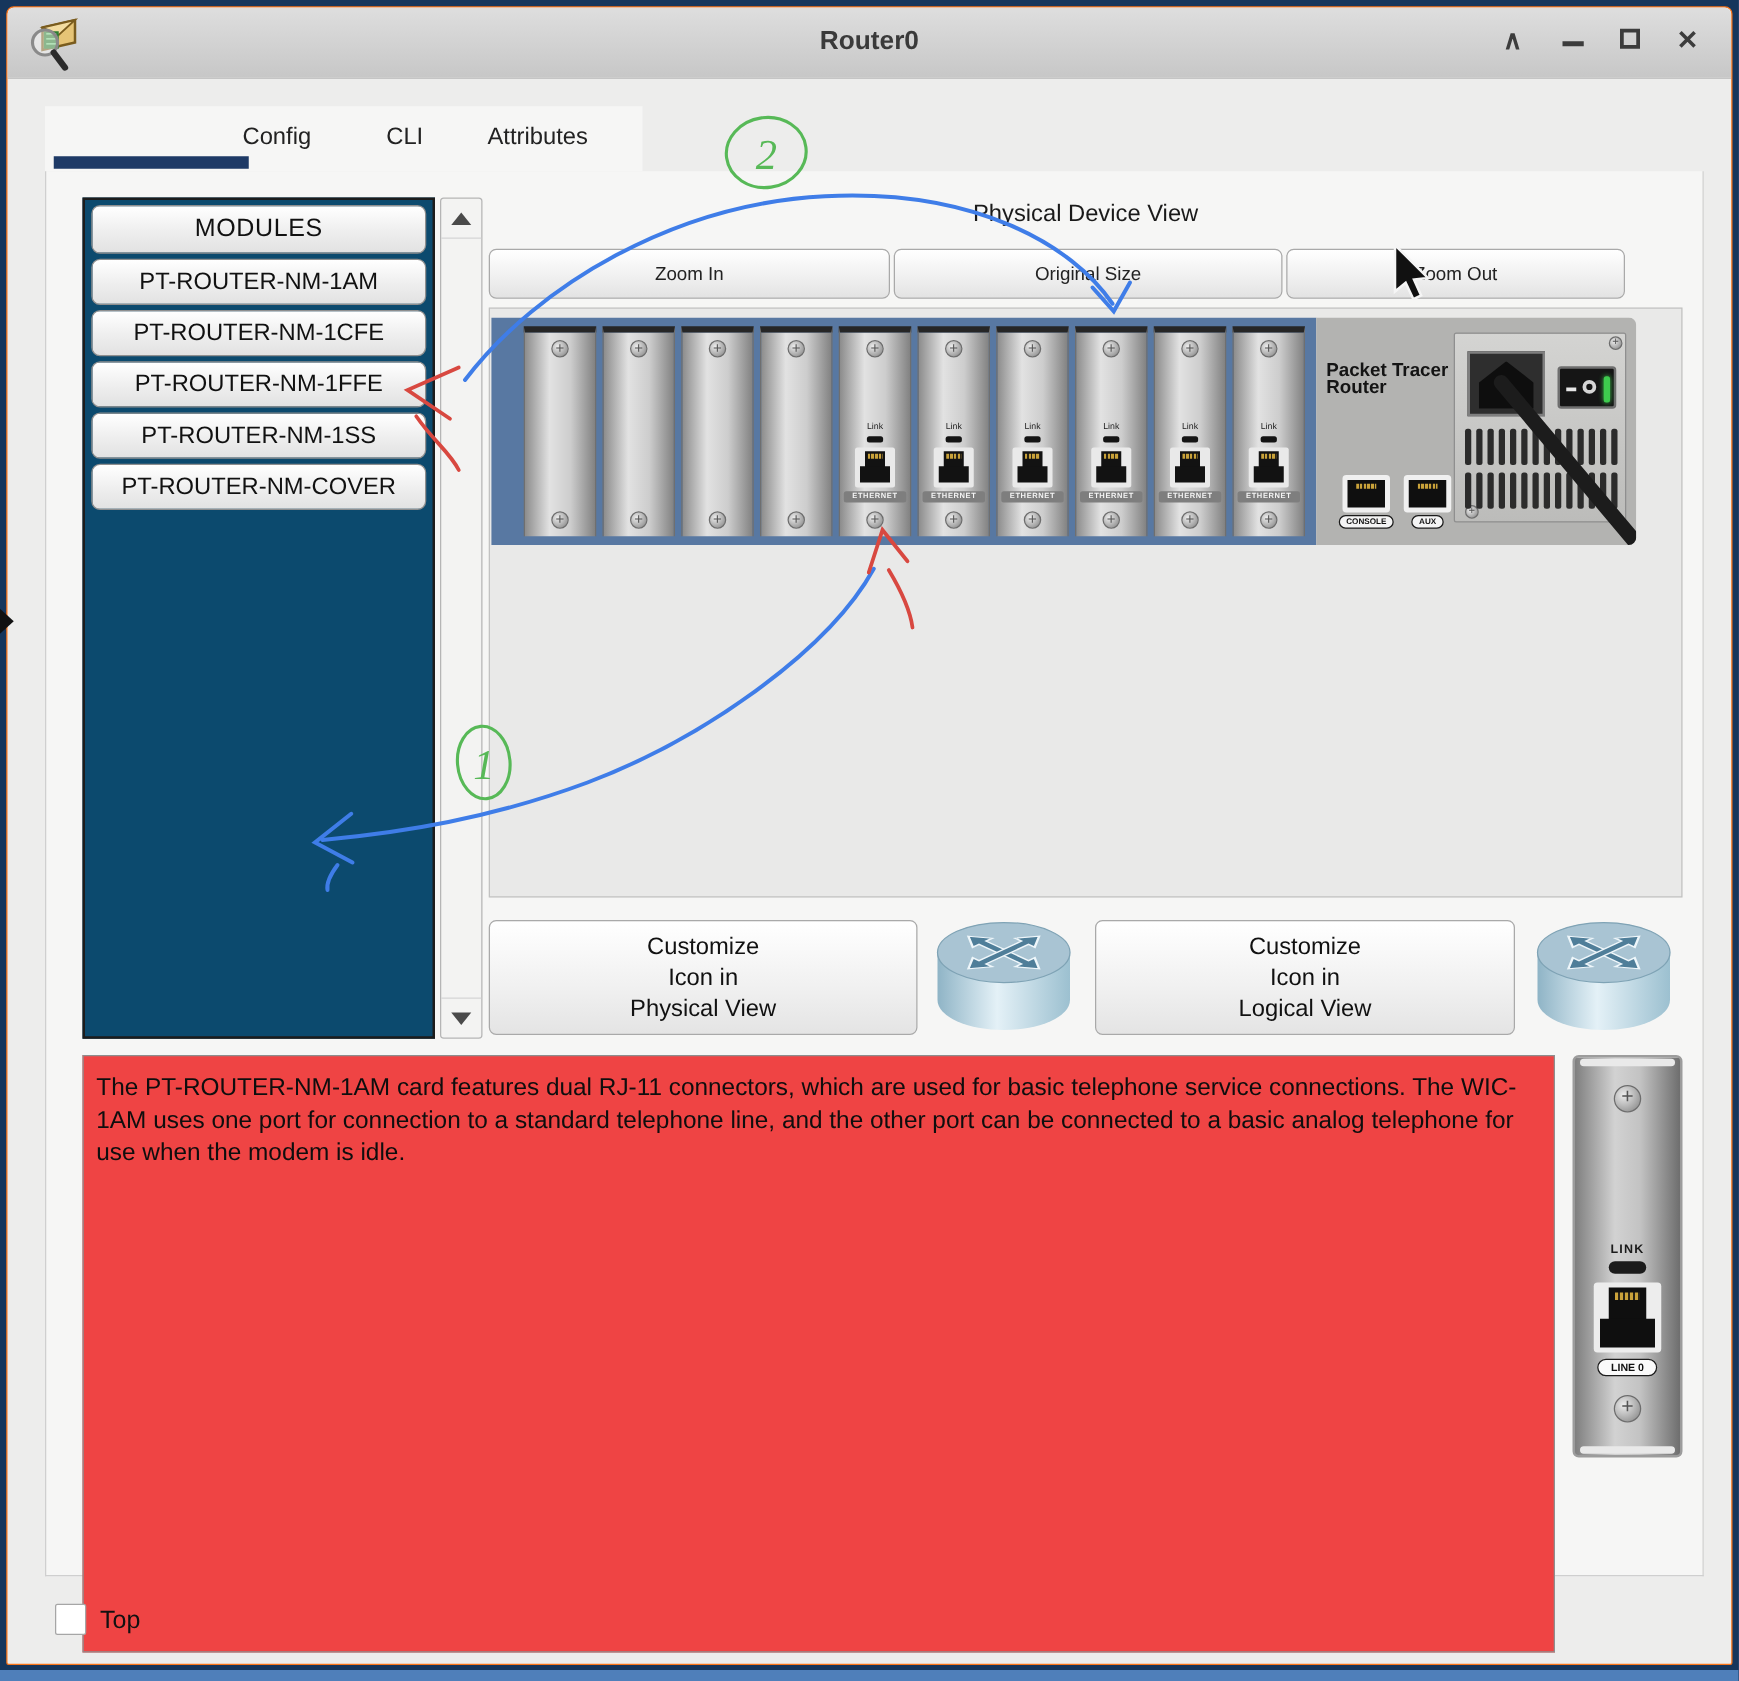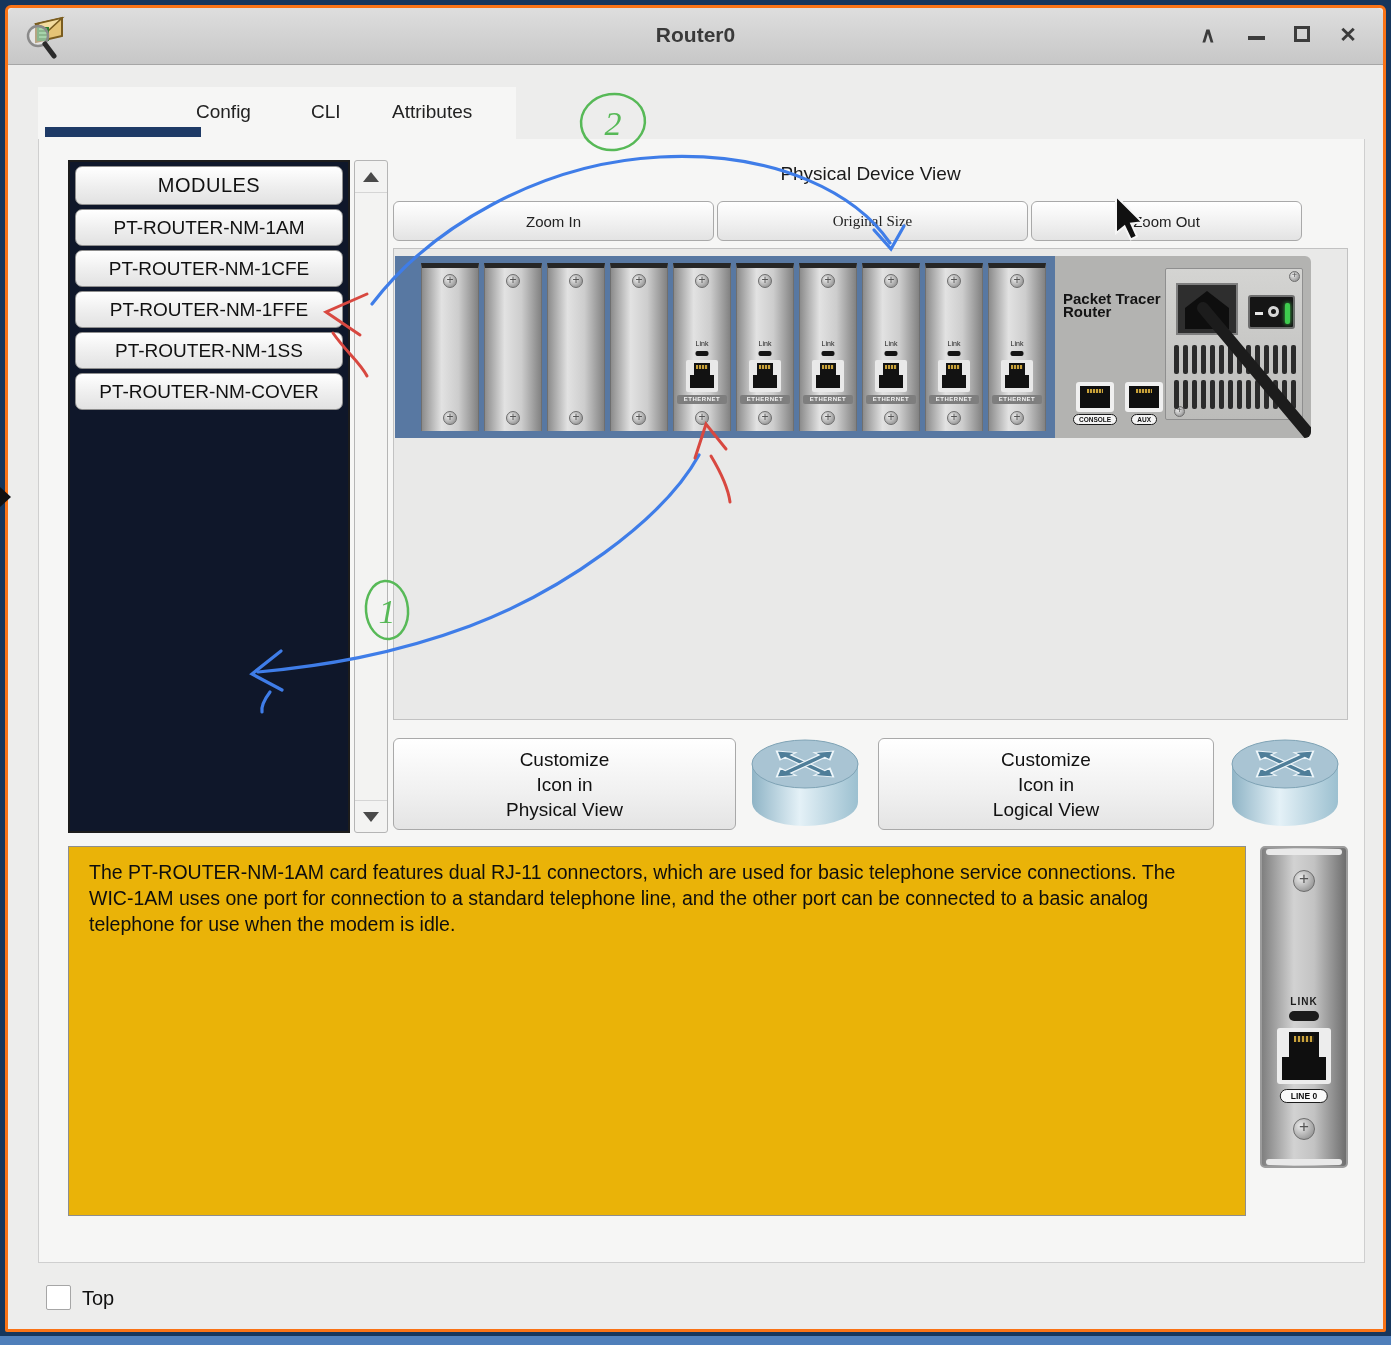--- a/index.html
+++ b/index.html
@@ -2,21 +2,21 @@
 <html><head>
 <meta charset="utf-8">
 <style>
   html,body{margin:0;padding:0;background:#2a4a75;}
   #page{position:relative;width:1391px;height:1345px;font-family:"Liberation Sans",sans-serif;
         background:#16365c;overflow:hidden;}
   #page *{box-sizing:border-box;}
 
   
   #win{position:absolute;left:5px;top:5px;width:1381px;height:1327px;background:#ededec;
-       border:3px solid #f97316;border-radius:6px 6px 2px 2px;}
+       border:1px solid #f97316;border-radius:6px 6px 2px 2px;}
   #titlebar{position:absolute;left:0;top:0;width:100%;height:57px;
        background:linear-gradient(#dedede,#c7c7c7);border-bottom:1px solid #a6a6a6;
        border-radius:6px 6px 0 0;}
   #apptitle{position:absolute;left:0;right:0;top:15px;text-align:center;font-size:21px;
        font-weight:bold;color:#3a3a3a;}
   #appicon{position:absolute;left:16px;top:6px;}
   .winctrl{position:absolute;top:12px;width:30px;height:30px;color:#3c3c3c;font-size:21px;
        font-weight:bold;text-align:center;line-height:30px;cursor:default;}
   #ctl-shade{right:160px;}
   #ctl-min{right:112px;}
@@ -32,21 +32,21 @@
   #tab-config{left:188px;}
   #tab-cli{left:303px;}
   #tab-attributes{left:384px;}
   #tabline{position:absolute;left:37px;top:119px;width:156px;height:10px;background:#1e3a66;}
 
   
   #frame{position:absolute;left:30px;top:131px;width:1327px;height:1124px;background:#f6f6f5;
        border:1px solid #cfcfcf;border-top:none;}
 
   
-  #modpanel{position:absolute;left:60px;top:152px;width:282px;height:673px;background:#0f172a;
+  #modpanel{position:absolute;left:60px;top:152px;width:282px;height:673px;background:#0c4a6e;
        border:2px solid #1c1c1c;display:flex;flex-direction:column;gap:4px;padding:4px 5px;}
   .modbtn{flex:0 0 37px;border:1px solid #8f8f8f;border-radius:7px;
        background:linear-gradient(#ffffff,#eeeeee 55%,#e2e2e2);
        font-size:19px;color:#111;display:flex;align-items:center;justify-content:center;}
   .modhdr{flex:0 0 39px;font-size:20px;letter-spacing:.5px;}
   
   #modscroll{position:absolute;left:346px;top:152px;width:34px;height:673px;background:#f3f3f2;
        border:1px solid #b5b5b5;border-radius:3px;}
   .scrollarrow{position:absolute;left:0;width:100%;height:32px;display:flex;align-items:center;
        justify-content:center;}
@@ -57,21 +57,21 @@
   .tri-down{width:0;height:0;border-left:8px solid transparent;border-right:8px solid transparent;
        border-top:10px solid #4a4a4a;}
 
   
   #pdvtitle{position:absolute;left:385px;top:155px;width:955px;text-align:center;font-size:19px;
        color:#1a1a1a;}
   .zoombtn{position:absolute;top:193px;height:40px;border:1px solid #a9a9a9;border-radius:6px;
        background:linear-gradient(#ffffff,#efefef 60%,#e3e3e3);font-size:15px;color:#222;
        display:flex;align-items:center;justify-content:center;}
   #btn-zoomin{left:385px;width:321px;}
-  #btn-origsize{left:709px;width:311px;font-family:Liberation Serif, serif;}
+  #btn-origsize{left:709px;width:311px;}
   #btn-zoomout{left:1023px;width:271px;}
   #devpanel{position:absolute;left:385px;top:240px;width:955px;height:472px;background:#e9e9e8;
        border:1px solid #c2c2c2;}
 
   
   #chassis{position:absolute;left:387px;top:248px;width:916px;height:182px;overflow:hidden;
        border-radius:0 6px 6px 0;}
   #slotzone{position:absolute;left:0;top:0;width:660px;height:182px;background:#5878a2;
        display:flex;gap:5px;padding:7px 0 7px 26px;}
   .slot{position:relative;flex:0 0 58px;height:168px;
@@ -132,22 +132,22 @@
   .custbtn{position:absolute;top:730px;height:92px;border:1px solid #a9a9a9;border-radius:6px;
        background:linear-gradient(#ffffff,#f0f0f0 60%,#e4e4e4);font-size:19px;color:#111;
        display:flex;align-items:center;justify-content:center;text-align:center;
        white-space:pre-line;line-height:25px;}
   #btn-cust-phys{left:385px;width:343px;}
   #btn-cust-log{left:870px;width:336px;}
   .routericon{position:absolute;top:728px;width:120px;height:96px;}
   #ricon1{left:737px;} #ricon2{left:1217px;}
 
   
-  #descbox{position:absolute;left:60px;top:838px;width:1178px;height:370px;background:#eab308;
-       border:1px solid #8e8e8e;padding:12px 20px;font-size:19.5px;line-height:26px;color:#0e0e0e;}
+  #descbox{position:absolute;left:60px;top:838px;width:1178px;height:478px;background:#ef4444;
+       border:1px solid #8e8e8e;padding:12px 10px;font-size:19.5px;line-height:26px;color:#0e0e0e;}
   #preview{position:absolute;left:1252px;top:838px;width:88px;height:322px;border:2px solid #9c9c9c;
        border-radius:5px;background:linear-gradient(90deg,#7f7f7f,#d2d2d2 38%,#c3c3c3 62%,#6e6e6e);}
   #preview::before,#preview::after{content:"";position:absolute;left:4px;right:4px;height:6px;
        background:#e9e9e9;border-radius:3px;}
   #preview::before{top:1px;} #preview::after{bottom:1px;}
   #preview .screw{width:22px;height:22px;font-size:17px;line-height:17px;}
   .pv-s1{top:22px;} .pv-s2{bottom:26px;}
   #pv-link{position:absolute;left:0;top:148px;width:100%;text-align:center;font-size:10px;
        font-weight:bold;color:#1b1b1b;letter-spacing:1px;}
   #pv-led{position:absolute;left:50%;transform:translateX(-50%);top:163px;width:30px;height:10px;

